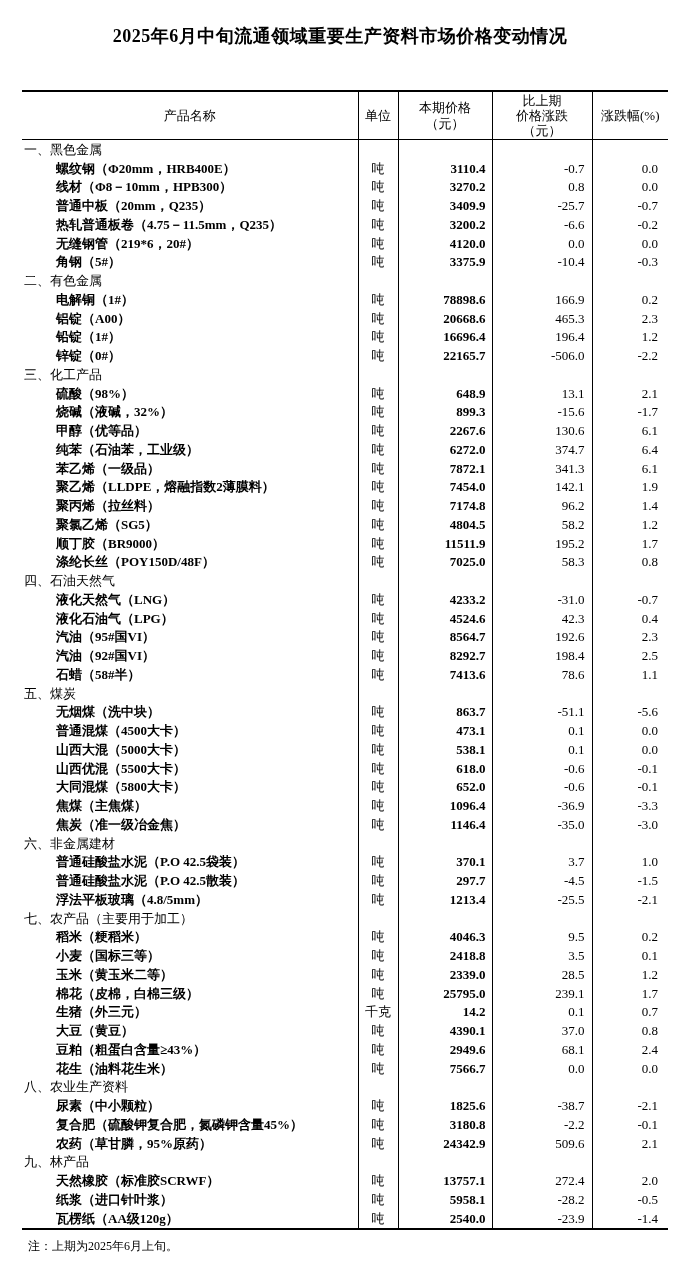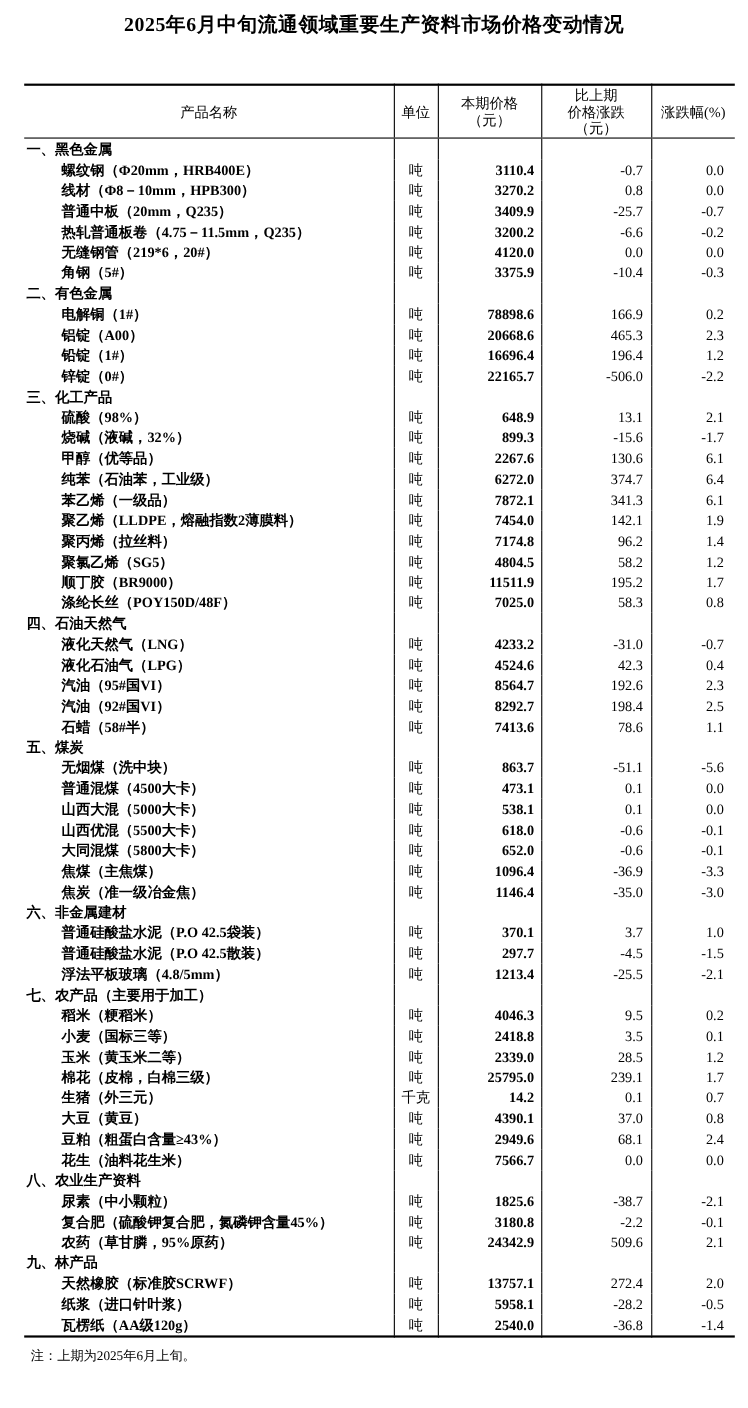--- a/index.html
+++ b/index.html
@@ -8,21 +8,21 @@
     width: 680px;
     height: 1280px;
     background: #ffffff;
     color: #000;
     font-family: "Liberation Serif", "DejaVu Serif", serif;
     overflow: hidden;
   }
   .page { position: relative; width: 680px; height: 1280px; }
   .title {
     margin: 0;
-    padding-top: 10px;
+    padding-top: 24px;
     font-size: 18px;
     font-weight: bold;
     text-align: center;
     letter-spacing: 0.5px;
   }
   table.price-table {
     border-collapse: collapse;
     table-layout: fixed;
     width: 646px;
     margin: 42px 0 0 22px;
@@ -48,21 +48,21 @@
     line-height: 1;
     white-space: nowrap;
     overflow: hidden;
   }
   .price-table th:not(:first-child),
   .price-table td:not(:first-child) {
     border-left: 1px solid #000;
   }
   .col-product { text-align: left; font-weight: bold; }
   td.col-product.product-name { padding-left: 34px; }
-  td.col-product.section-name { padding-left: 2px; font-weight: bold; margin-left: 14px; }
+  td.col-product.section-name { padding-left: 2px; font-weight: normal; margin-left: 14px; }
   .col-unit   { text-align: center; }
   .col-price  { text-align: right; padding-right: 6px !important; font-weight: bold; }
   .col-change { text-align: right; padding-right: 7px !important; }
   .col-pct    { text-align: right; padding-right: 10px !important; }
   .note {
     font-size: 12px;
     margin: 8px 0 0 28px;
   }
 </style>
 </head>
@@ -488,20 +488,20 @@
           <td class="col-product product-name">纸浆（进口针叶浆）</td>
           <td class="col-unit">吨</td>
           <td class="col-price">5958.1</td>
           <td class="col-change">-28.2</td>
           <td class="col-pct">-0.5</td>
         </tr>
         <tr>
           <td class="col-product product-name">瓦楞纸（AA级120g）</td>
           <td class="col-unit">吨</td>
           <td class="col-price">2540.0</td>
-          <td class="col-change">-36.8</td>
+          <td class="col-change">-23.9</td>
           <td class="col-pct">-1.4</td>
         </tr>
       </tbody>
   </table>
 
   <div class="note">注：上期为2025年6月上旬。</div>
 </div>
 
 </body></html>

